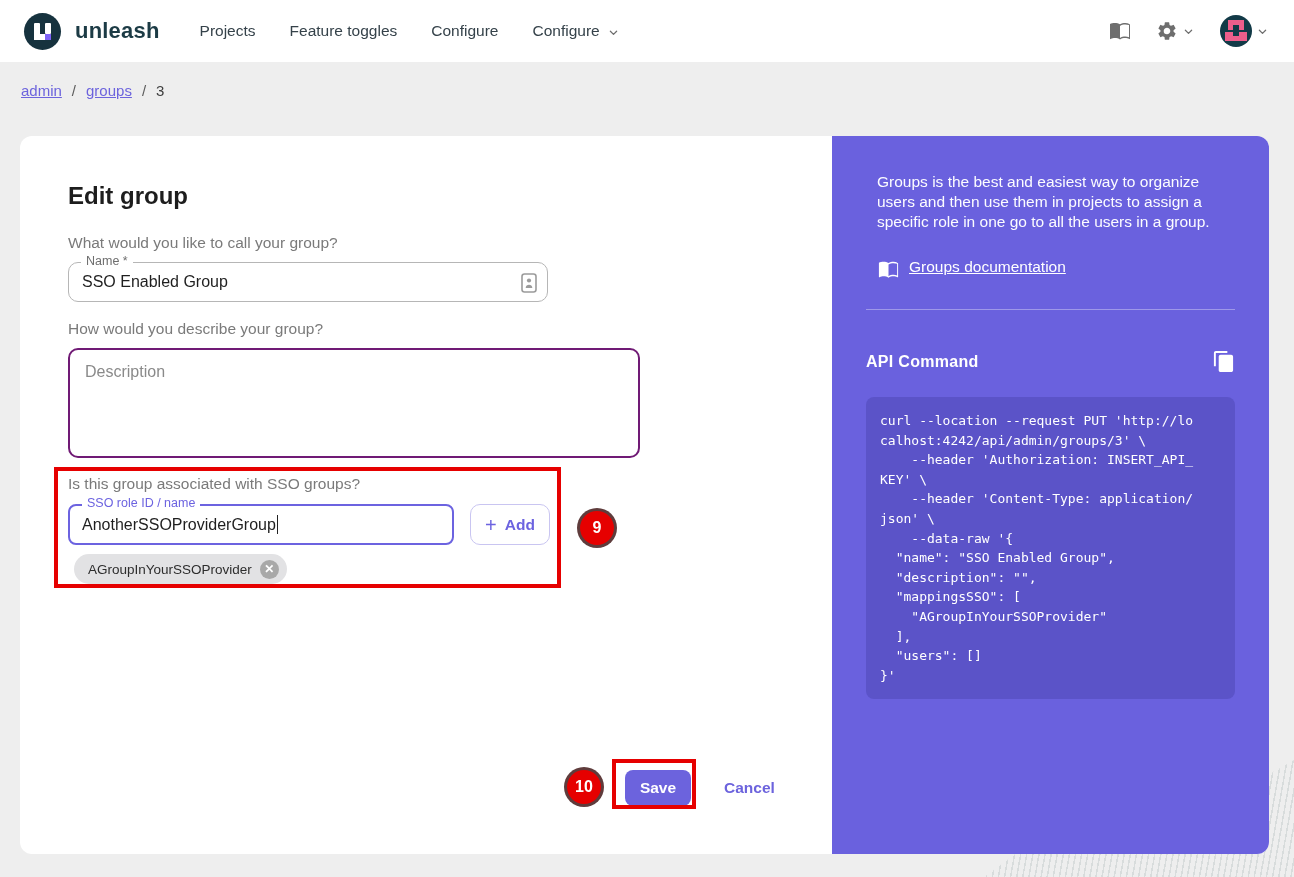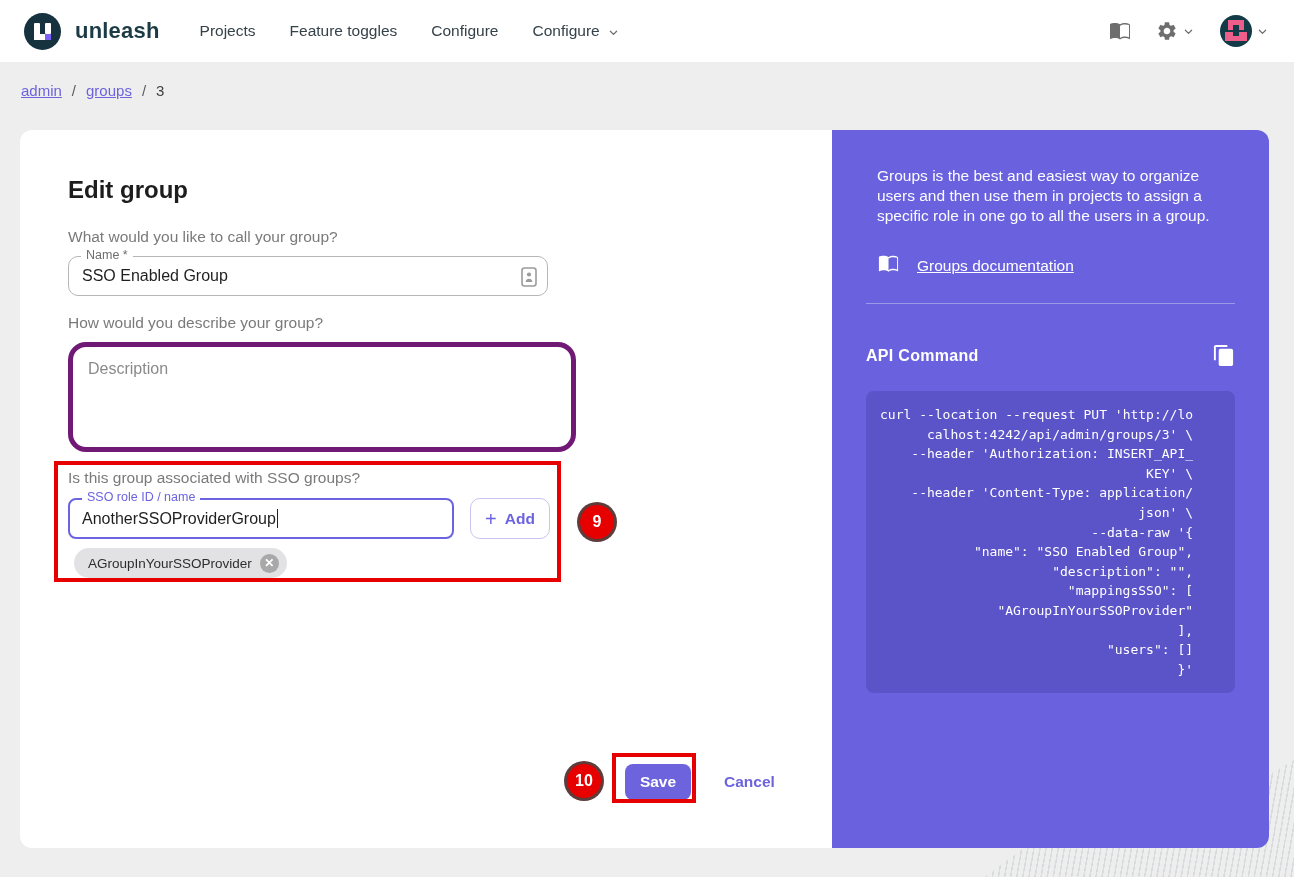--- a/index.html
+++ b/index.html
@@ -36,21 +36,21 @@
   .av-top::after { content:""; position:absolute; left:5px; bottom:0; width:6px; height:5px; background:#123a47; }
   .av-bot { left:5px; top:17px; width:22px; height:9px; }
   .av-bot::after { content:""; position:absolute; left:8px; top:0; width:6px; height:4px; background:#123a47; }
   
   .breadcrumb { padding:20px 0 0 21px; font-size:15px; display:flex; gap:10px; align-items:center; position:relative; z-index:2; }
   .crumb-link { color:#6c63dd; text-decoration:underline; cursor:pointer; }
   .crumb-sep { color:#5c5c5c; }
   .crumb-current { color:#3f3f3f; }
   
   .card {
-    position:absolute; left:20px; top:130px; width:1249px; height:718px;
+    position:absolute; left:20px; top:136px; width:1249px; height:718px;
     background:#ffffff; border-radius:12px; overflow:hidden;
     display:flex; z-index:1;
   }
   .left-pane { flex:1 1 auto; position:relative; }
   .page-title { position:absolute; left:48px; top:46px; font-size:24px; font-weight:600; color:#1d1d1d; }
   .question { position:absolute; left:48px; font-size:15.5px; color:#7a7a7a; }
   .q1 { top:98px; } .q2 { top:184px;text-align:right; } .q3 { top:339px; }
   .text-field {
     position:absolute; left:48px; width:480px; height:40px;
     border:1px solid #b6b6b6; border-radius:10px; background:#fff;
@@ -59,22 +59,22 @@
   .float-label {
     position:absolute; top:-9px; left:12px; background:#fff; padding:0 5px;
     font-size:12.5px; color:#6e6e6e; white-space:nowrap;
   }
   .text-field input {
     width:100%; height:100%; border:none; outline:none; background:transparent;
     padding:0 34px 0 13px; font-size:16px; color:#1f1f1f; font-family:inherit; border-radius:10px;
   }
   .field-ext-icon { position:absolute; right:10px; top:10px; }
   .desc-area {
-    position:absolute; left:48px; top:212px; width:508px; height:110px;
-    border:5px solid #701a75; border-radius:18px; padding:13px 15px;
+    position:absolute; left:48px; top:212px; width:572px; height:110px;
+    border:2px solid #701a75; border-radius:10px; padding:13px 15px;
     font-size:16px; font-family:inherit; color:#1f1f1f; resize:none; outline:none; background:#fff;
   }
   .desc-area::placeholder { color:#8a8a8a; }
   
   .sso-field {
     position:absolute; left:48px; top:368px; width:386px; height:41px;
     border:2px solid #6c63e0; border-radius:8px; background:#fff;
     display:flex; align-items:center; padding:0 12px; font-size:16px; color:#1f1f1f; cursor:text;
   }
   .sso-field .float-label { color:#6c63e0; top:-10px; }
@@ -115,29 +115,29 @@
     display:flex; align-items:center; justify-content:center; z-index:6;
   }
   .anno-circle-9  { left:557px; top:372px; }
   .anno-circle-10 { left:544px; top:631px; }
   
   .sidebar {
     width:437px; flex:0 0 auto; background:#6a61de; color:#ffffff;
     padding:36px 34px 0 45px; position:relative;
   }
   .sidebar-intro { font-size:15.5px; line-height:20px; color:#fcfcff; max-width:355px; }
-  .docs-link-row { margin-top:26px; display:flex; align-items:center; gap:17px; }
+  .docs-link-row { margin-top:26px; display:flex; gap:9px; }
   .docs-link { color:#fff; font-size:15.5px; text-decoration:underline; cursor:pointer; }
   .sidebar-divider { margin-top:24px; border:none; border-top:1px solid rgba(255,255,255,0.35); margin-left:-11px; }
   .api-header { margin-top:40px; display:flex; align-items:center; justify-content:space-between; margin-left:-11px; }
   .api-title { font-size:16px; font-weight:700; letter-spacing:0.3px; }
   .copy-btn { background:none; border:none; cursor:pointer; display:flex; }
   .code-block {
     margin-top:24px; margin-left:-11px; background:#5b53c8; border-radius:8px;
-    padding:14px; width:369px;text-align:right;
+    padding:14px; width:369px;
   }
   .code-block pre {
     font-family:"DejaVu Sans Mono", monospace; font-size:13px; line-height:19.6px;
     color:#ffffff; white-space:pre-wrap; word-break:break-all; width:40ch;
   }
   
   .texture {
     position:absolute; right:0; bottom:0; width:310px; height:130px; z-index:0;
     background:repeating-linear-gradient(100deg, rgba(100,125,125,0.16) 0 1.5px, transparent 1.5px 6px);
     clip-path:polygon(0 100%, 40% 30%, 62% 62%, 100% 10%, 100% 100%);

